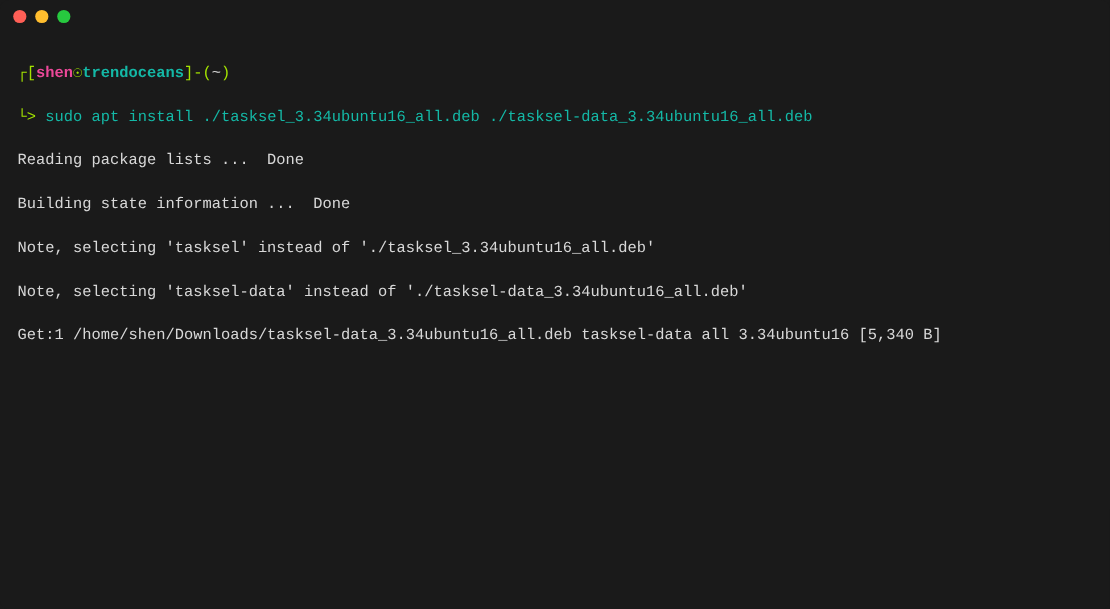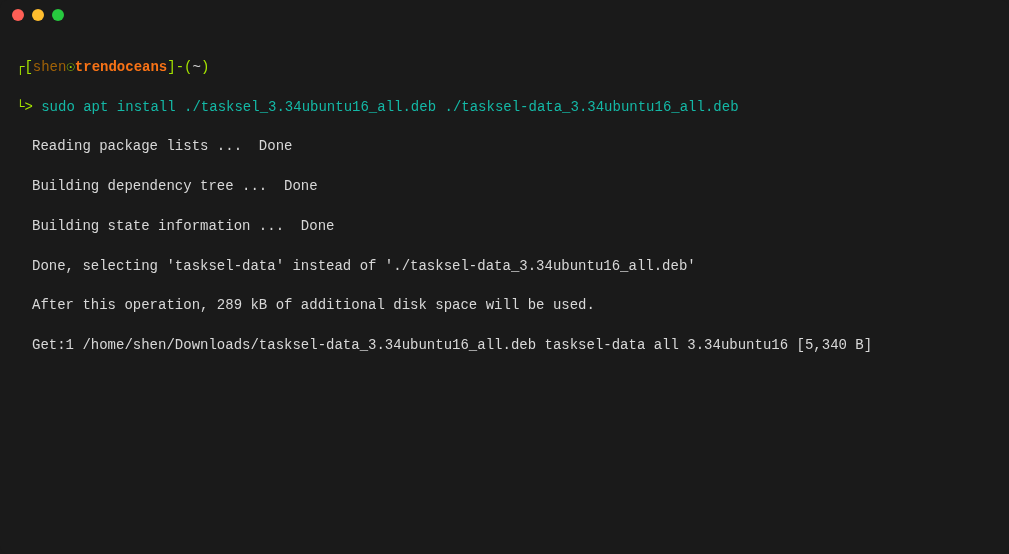--- a/index.html
+++ b/index.html
@@ -35,45 +35,44 @@
     }
     .tb-close { background: #ff5f56; }
     .tb-min { background: #ffbd2e; }
     .tb-max { background: #27c93f; }
     .terminal {
       padding: 8px 16px;
       line-height: 1.42;
       white-space: pre;
     }
     .prompt-line .bracket { color: #a4e400; }
-    .prompt-line .user { color: #a16207; font-weight: normal; }
+    .prompt-line .user { color: #ec4899; font-weight: bold; }
     .prompt-line .at { color: #a4e400; }
-    .prompt-line .host { color: #f97316; font-weight: bold; }
+    .prompt-line .host { color: #14b8a6; font-weight: bold; }
     .prompt-line .path { color: #d8d8d8; }
     .prompt-arrow { color: #a4e400; }
     .cmd { color: #14b8a6; }
-    .out { color: #d8d8d8; margin-left: 16px; }
+    .out { color: #d8d8d8; }
   </style>
 </head>
 <body>
 
 <div class="window">
   <div class="titlebar">
     <div class="tb-btn tb-close"></div>
     <div class="tb-btn tb-min"></div>
     <div class="tb-btn tb-max"></div>
   </div>
   <div class="terminal">
 <div class="prompt-line"><span class="bracket">┌[</span><span class="user">shen</span><span class="at">☉</span><span class="host">trendoceans</span><span class="bracket">]-</span><span class="bracket">(</span><span class="path">~</span><span class="bracket">)</span></div>
 <div><span class="prompt-arrow">└&gt;</span><span class="cmd"> sudo apt install ./tasksel_3.34ubuntu16_all.deb ./tasksel-data_3.34ubuntu16_all.deb</span></div>
 <div class="out">Reading package lists ...  Done</div>
-<div class="out">Building dependency tree ...  Done</div>
 <div class="out">Building state information ...  Done</div>
-<div class="out">Done, selecting 'tasksel-data' instead of './tasksel-data_3.34ubuntu16_all.deb'</div>
-<div class="out">After this operation, 289 kB of additional disk space will be used.</div>
+<div class="out">Note, selecting 'tasksel' instead of './tasksel_3.34ubuntu16_all.deb'</div>
+<div class="out">Note, selecting 'tasksel-data' instead of './tasksel-data_3.34ubuntu16_all.deb'</div>
 <div class="out">Get:1 /home/shen/Downloads/tasksel-data_3.34ubuntu16_all.deb tasksel-data all 3.34ubuntu16 [5,340 B]</div>
 
 
 
 
 
 
 
 
 

